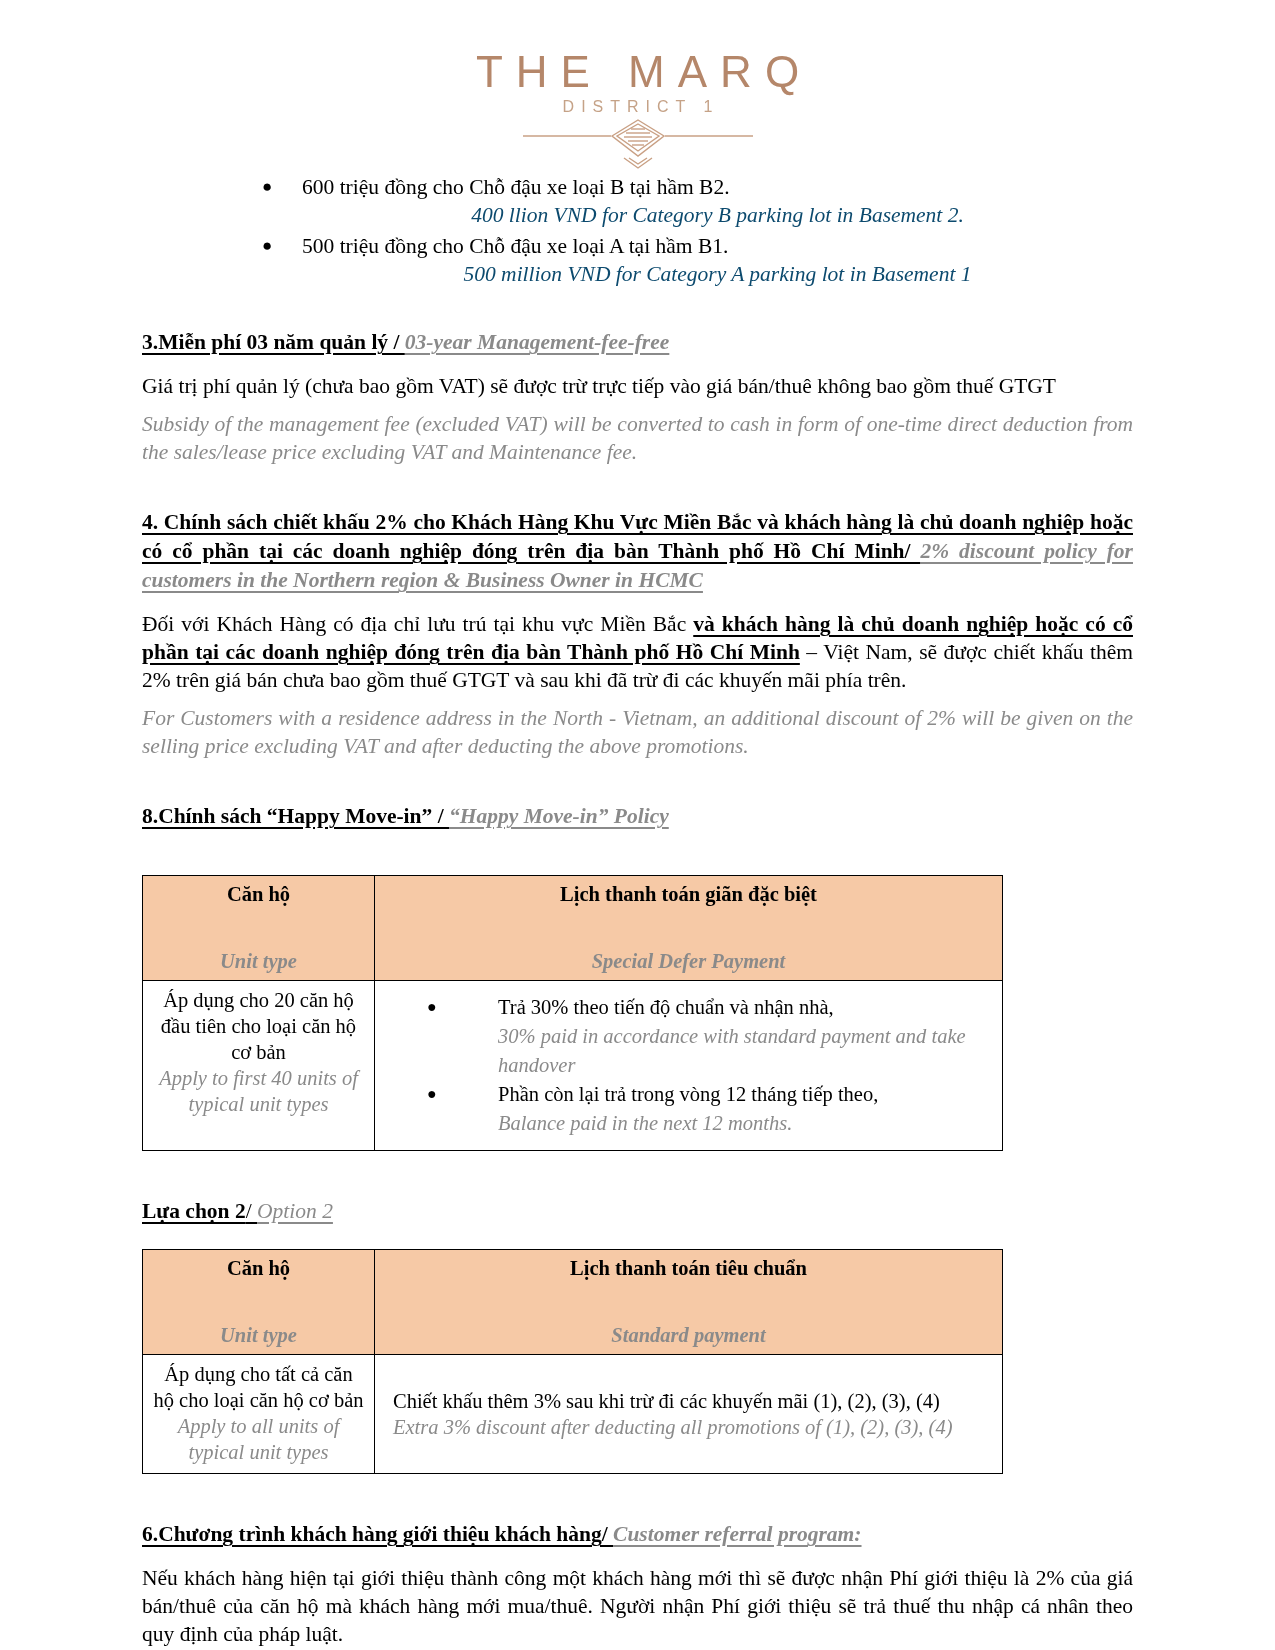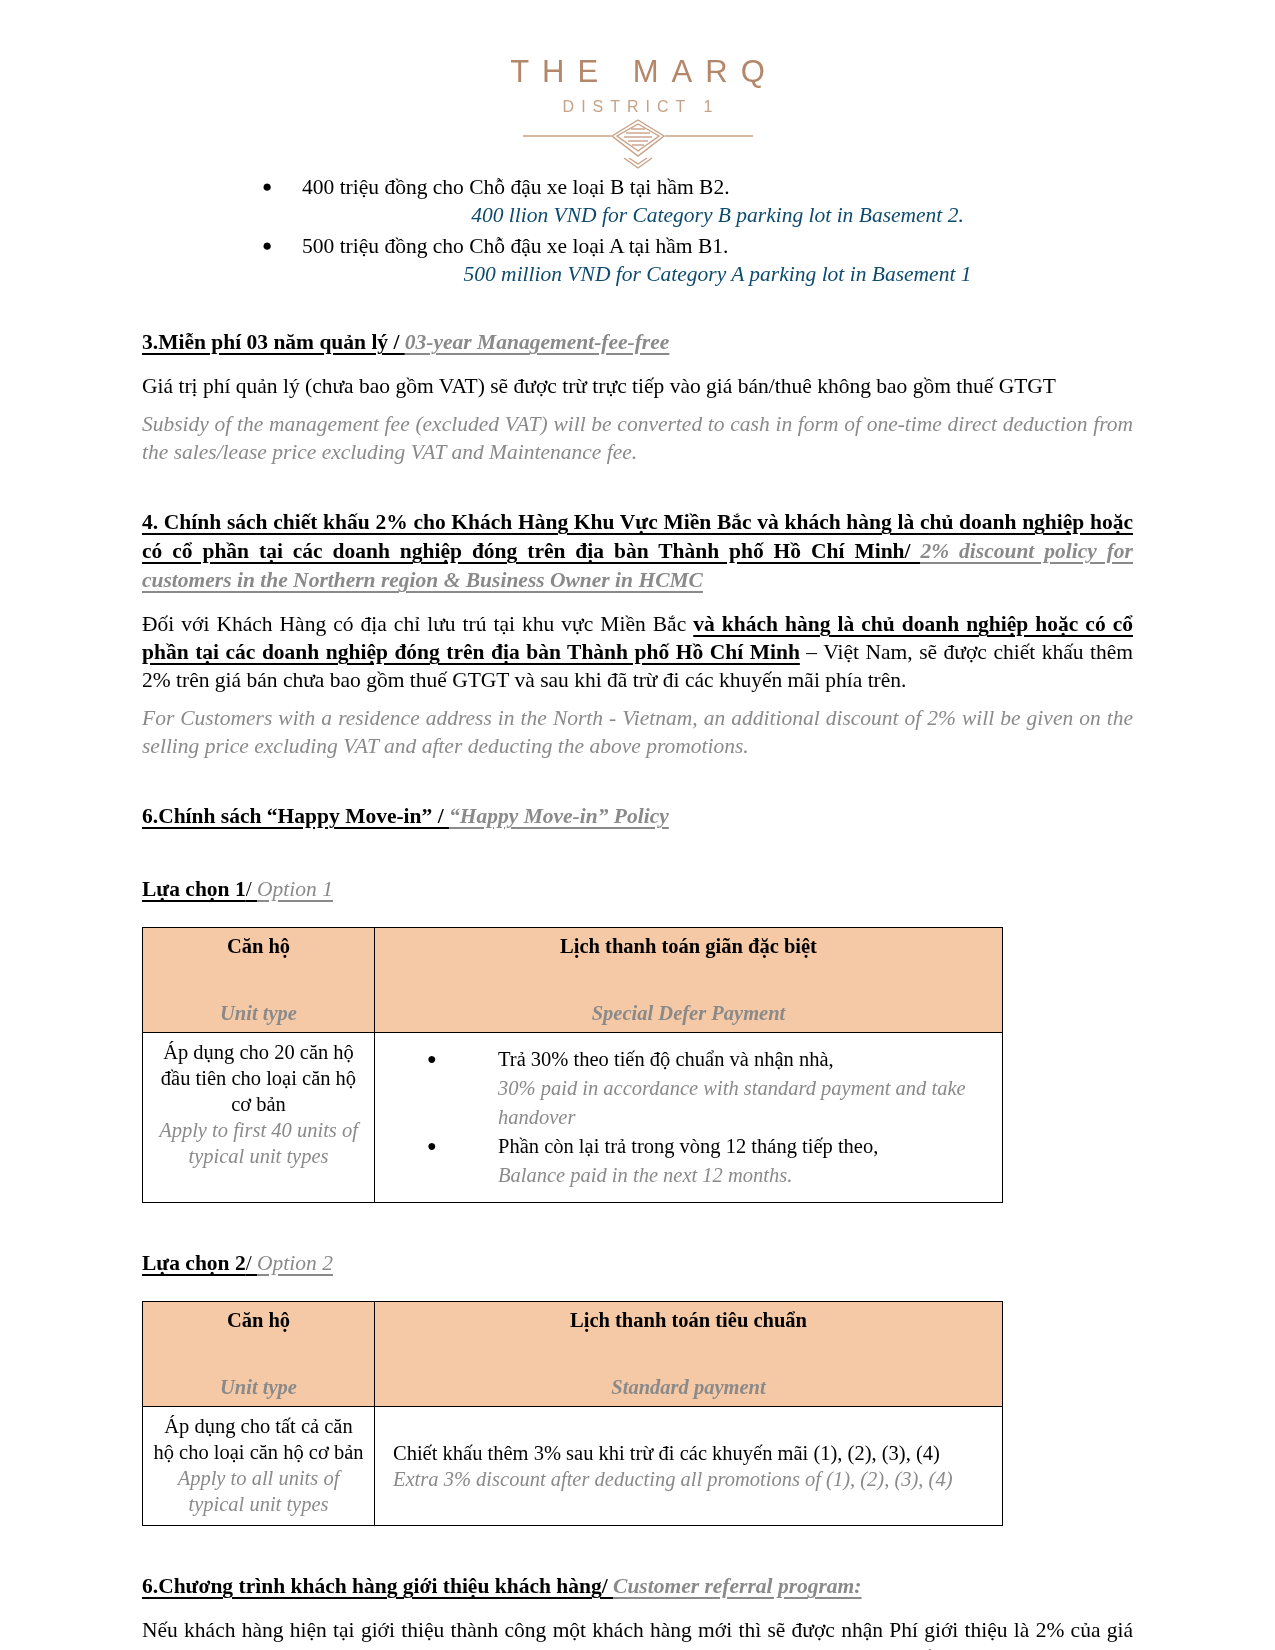--- a/index.html
+++ b/index.html
@@ -7,21 +7,21 @@
   .page {
     width:1275px; height:1650px; margin:0 auto; background:#ffffff;
     padding:50px 142px 0 142px; position:relative; overflow:hidden;
     font-family:"Liberation Serif","DejaVu Serif",serif;
     font-size:21.5px; line-height:28px; color:#000;
   }
   
   .logo { text-align:center; }
   .logo-title {
     font-family:"Liberation Sans","DejaVu Sans",sans-serif;
-    font-size:31px; line-height:44px; letter-spacing:13px;
+    font-size:44px; line-height:44px; letter-spacing:13px;
     color:#b5876a; font-weight:400; text-indent:13px;
   }
   .logo-subtitle {
     font-family:"Liberation Sans","DejaVu Sans",sans-serif;
     font-size:16px; line-height:20px; letter-spacing:7px;
     color:#c5a287; margin-top:3px; text-indent:7px;
   }
   .ornament { width:230px; height:52px; margin:2px auto 2px auto; display:block; }
   .p-vi { text-align:justify; margin-bottom:10px; }
   .p-en { color:#8a8a8a; font-style:italic; text-align:justify; margin-bottom:42px; }
@@ -78,44 +78,43 @@
       <line x1="109" y1="26" x2="121" y2="26"></line>
       <path d="M101 39 L115 49 L129 39"></path>
       <path d="M106 39 L115 45 L124 39"></path>
     </svg>
   </header>
 
   <ul class="parking-list">
     <li>
       <div class="li-row">
         <span class="li-bullet">●</span>
-        <span class="li-text">400 triệu đồng cho Chỗ đậu xe loại B tại hầm B2.</span>
+        <span class="li-text">600 triệu đồng cho Chỗ đậu xe loại B tại hầm B2.</span>
       </div>
       <div class="li-en">400 llion VND for Category B parking lot in Basement 2.</div>
     </li>
     <li>
       <div class="li-row">
         <span class="li-bullet">●</span>
         <span class="li-text">500 triệu đồng cho Chỗ đậu xe loại A tại hầm B1.</span>
       </div>
       <div class="li-en">500 million VND for Category A parking lot in Basement 1</div>
     </li>
   </ul>
 
   <h2 class="sec-h"><span class="h-vi">3.Miễn phí 03 năm quản lý / </span><span class="h-en">03-year Management-fee-free</span></h2>
   <p class="p-vi">Giá trị phí quản lý (chưa bao gồm VAT) sẽ được trừ trực tiếp vào giá bán/thuê không bao gồm thuế GTGT</p>
   <p class="p-en">Subsidy of the management fee (excluded VAT) will be converted to cash in form of one-time direct deduction from the sales/lease price excluding VAT and Maintenance fee.</p>
 
   <h2 class="sec-h"><span class="h-vi">4. Chính sách chiết khấu 2% cho Khách Hàng Khu Vực Miền Bắc và khách hàng là chủ doanh nghiệp hoặc có cổ phần tại các doanh nghiệp đóng trên địa bàn Thành phố Hồ Chí Minh/ </span><span class="h-en">2% discount policy for customers in the Northern region &amp; Business Owner in HCMC</span></h2>
   <p class="p-vi"><span>Đối với Khách Hàng có địa chỉ lưu trú tại khu vực Miền Bắc </span><span class="bold-underline">và khách hàng là chủ doanh nghiệp hoặc có cổ phần tại các doanh nghiệp đóng trên địa bàn Thành phố Hồ Chí Minh</span><span> – Việt Nam, sẽ được chiết khấu thêm 2% trên giá bán chưa bao gồm thuế GTGT và sau khi đã trừ đi các khuyến mãi phía trên.</span></p>
   <p class="p-en">For Customers with a residence address in the North - Vietnam, an additional discount of 2% will be given on the selling price excluding VAT and after deducting the above promotions.</p>
 
-  <h2 class="sec-h" style="margin-bottom:44px;"><span class="h-vi">6.Chính sách “Happy Move-in” / </span><span class="h-en">“Happy Move-in” Policy</span></h2>
+  <h2 class="sec-h" style="margin-bottom:44px;"><span class="h-vi">8.Chính sách “Happy Move-in” / </span><span class="h-en">“Happy Move-in” Policy</span></h2>
 
-  <div class="option-label"><span class="opt-vi">Lựa chọn 1</span><span class="opt-sep">/ </span><span class="opt-en">Option 1</span></div>
 
   <table class="policy-table">
     <thead>
       <tr>
         <th class="col-unit">
           <div class="th-vi">Căn hộ</div>
           <div class="th-en">Unit type</div>
         </th>
         <th>
           <div class="th-vi">Lịch thanh toán giãn đặc biệt</div>

